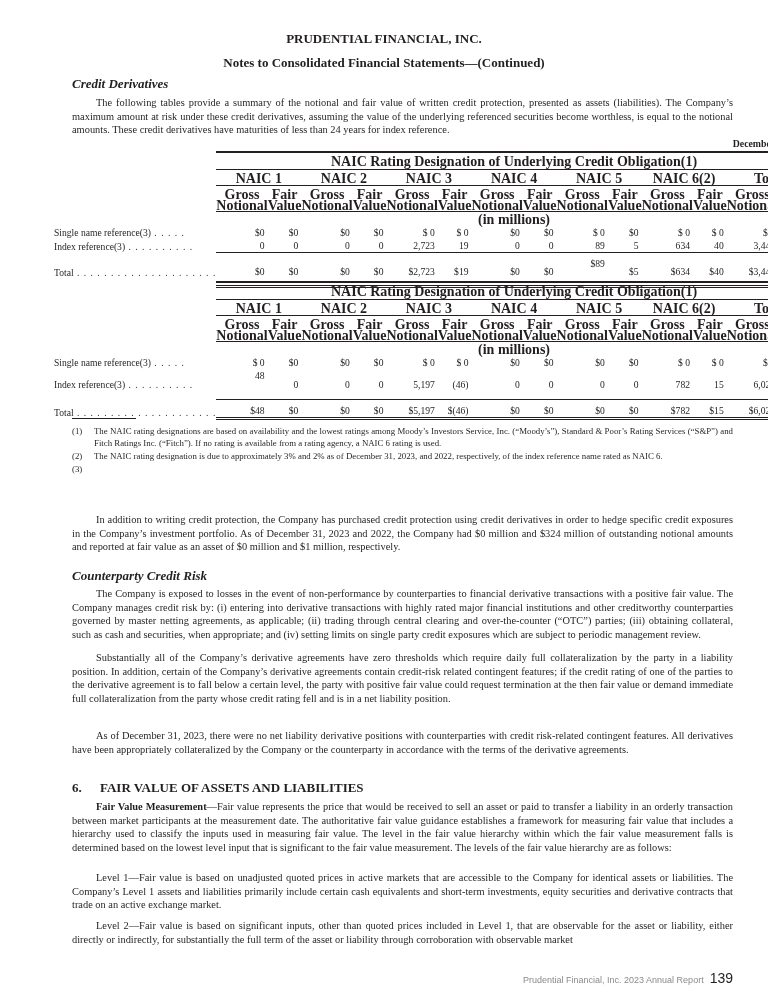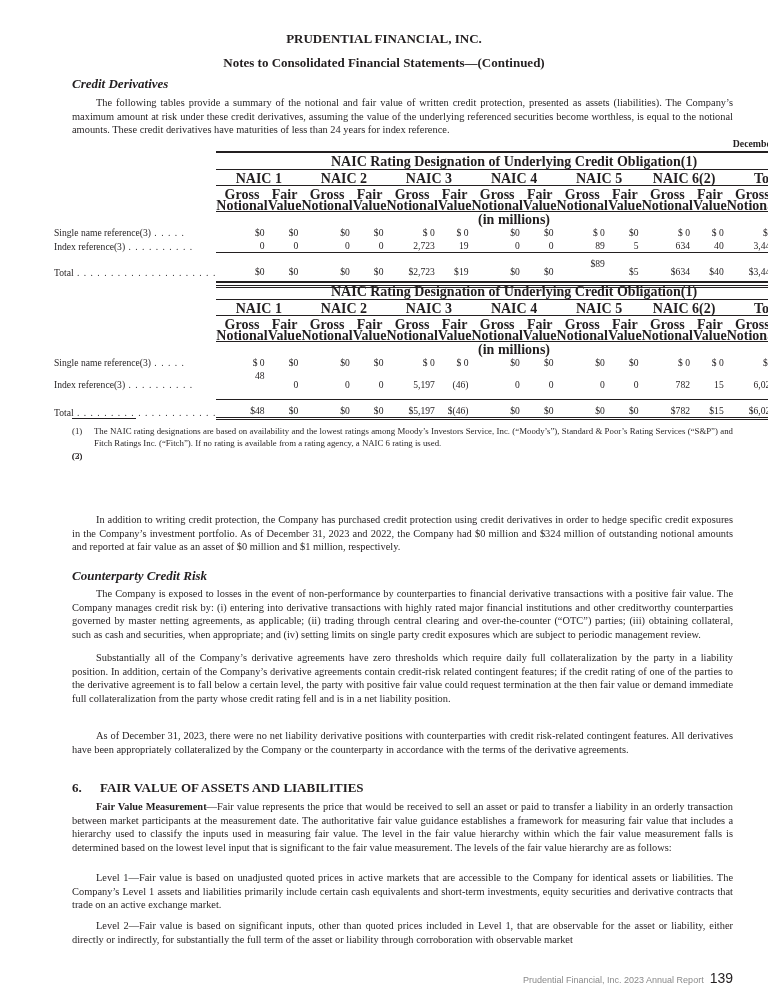--- a/index.html
+++ b/index.html
@@ -340,21 +340,21 @@
         <td class="num gn dbl" style="padding-top:5px;padding-bottom:1px;">$6,027</td>
         <td style="width:4px;"></td>
         <td class="num fv dbl" style="padding-top:5px;padding-bottom:1px;">$(31)</td>
       </tr>
     </tbody>
   </table>
 
 <div class="abs fn-rule"></div>
 <div class="abs fn" style="top:425px;">
   <div class="fn-item"><span class="fn-num">(1)</span><span>The NAIC rating designations are based on availability and the lowest ratings among Moody’s Investors Service, Inc. (“Moody’s”), Standard &amp; Poor’s Rating Services (“S&amp;P”) and Fitch Ratings Inc. (“Fitch”). If no rating is available from a rating agency, a NAIC 6 rating is used.</span></div>
-  <div class="fn-item"><span class="fn-num">(2)</span></div>
+  <div class="fn-item"><span class="fn-num">(2)</span><span>The NAIC rating designation is due to approximately 3% and 2% as of December 31, 2023, and 2022, respectively, of the index reference name rated as NAIC 6.</span></div>
   <div class="fn-item"><span class="fn-num">(3)</span></div>
 </div>
 
 <div class="abs para" style="top:513px;">In addition to writing credit protection, the Company has purchased credit protection using credit derivatives in order to hedge specific credit exposures in the Company’s investment portfolio. As of December 31, 2023 and 2022, the Company had $0 million and $324 million of outstanding notional amounts and reported at fair value as an asset of $0 million and $1 million, respectively.</div>
 
 <div class="abs sec-ital" style="top:568px;">Counterparty Credit Risk</div>
 <div class="abs para" style="top:587px;">The Company is exposed to losses in the event of non-performance by counterparties to financial derivative transactions with a positive fair value. The Company manages credit risk by: (i) entering into derivative transactions with highly rated major financial institutions and other creditworthy counterparties governed by master netting agreements, as applicable; (ii) trading through central clearing and over-the-counter (“OTC”) parties; (iii) obtaining collateral, such as cash and securities, when appropriate; and (iv) setting limits on single party credit exposures which are subject to periodic management review.</div>
 <div class="abs para" style="top:651px;">Substantially all of the Company’s derivative agreements have zero thresholds which require daily full collateralization by the party in a liability position. In addition, certain of the Company’s derivative agreements contain credit-risk related contingent features; if the credit rating of one of the parties to the derivative agreement is to fall below a certain level, the party with positive fair value could request termination at the then fair value or demand immediate full collateralization from the party whose credit rating fell and is in a net liability position.</div>
 <div class="abs para" style="top:729px;">As of December 31, 2023, there were no net liability derivative positions with counterparties with credit risk-related contingent features. All derivatives have been appropriately collateralized by the Company or the counterparty in accordance with the terms of the derivative agreements.</div>
 

